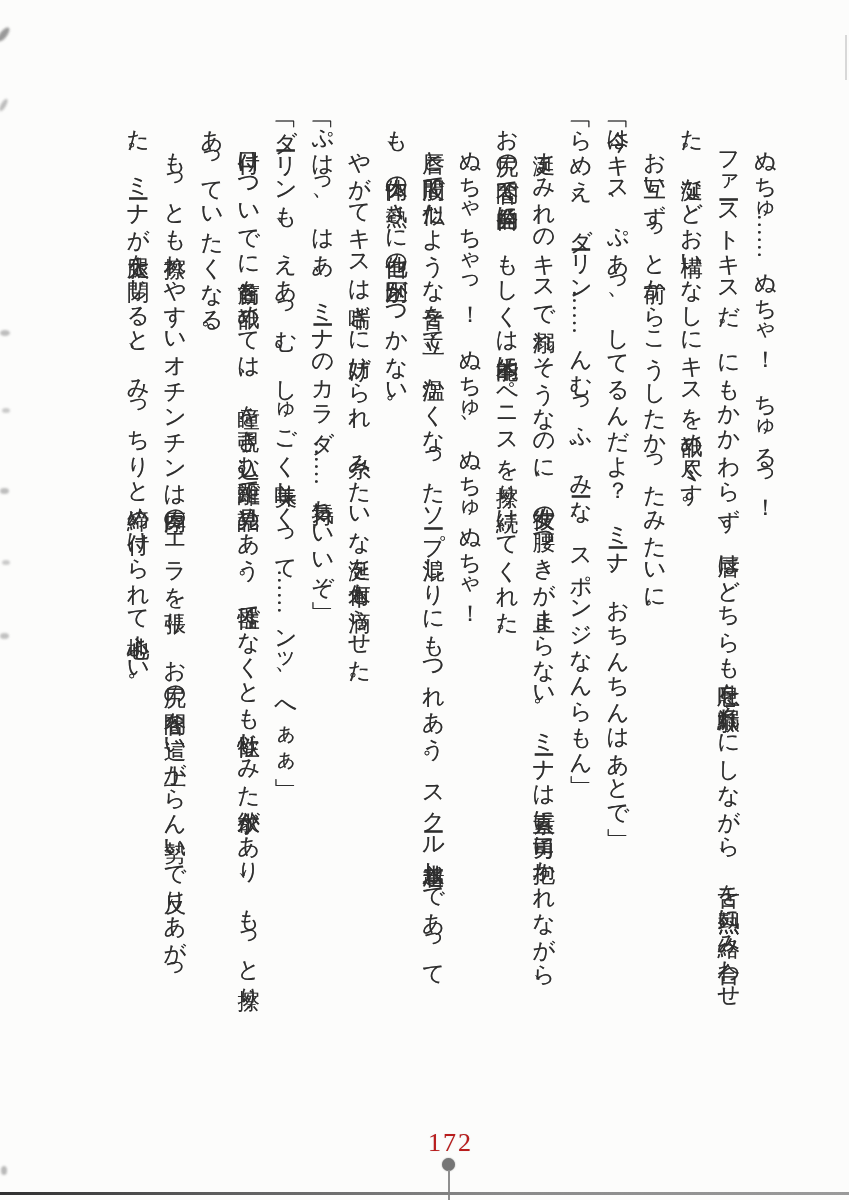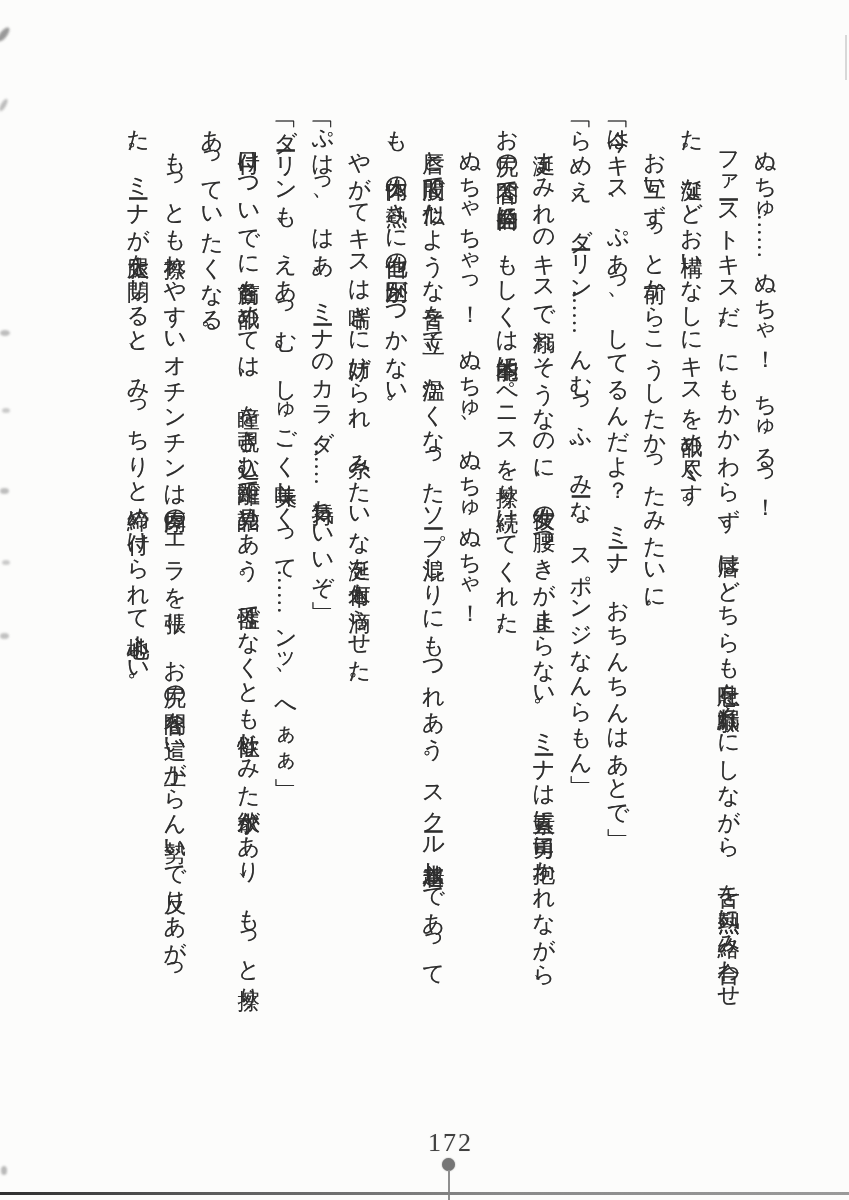--- a/index.html
+++ b/index.html
@@ -39,21 +39,21 @@
     margin: 0;
     padding: 0;
   }
   
   .page-number {
     position: absolute;
     left: 428px;
     top: 1128px;
     font-size: 26px;
     letter-spacing: 2px;
-    color: #404040;
+    color: #b91c1c;
     text-shadow: 0 0 1px rgba(166,166,166,0.6);
   }
   .footer-dot {
     position: absolute;
     left: 442px;
     top: 1158px;
     width: 13px;
     height: 13px;
     border-radius: 50%;
     background: #757575;

